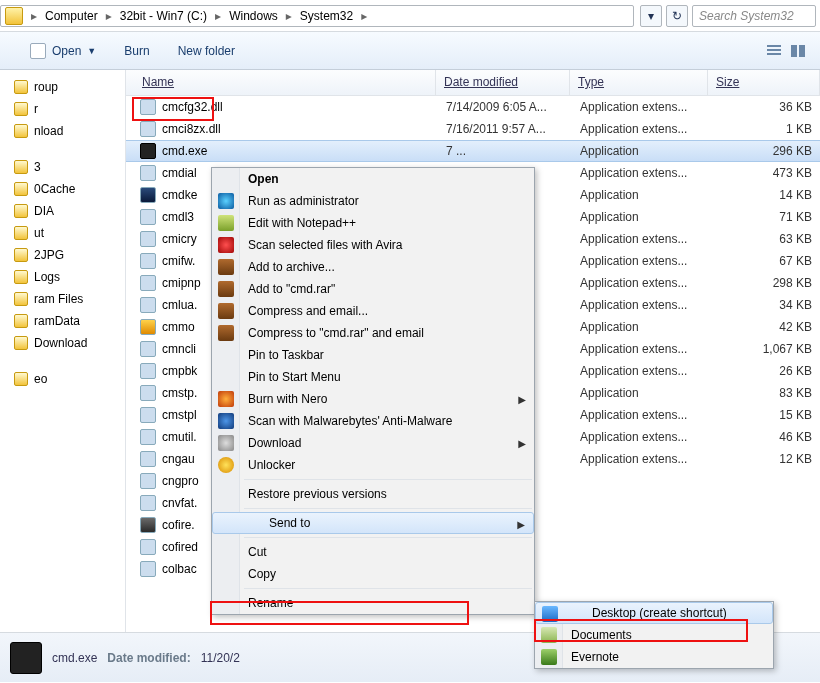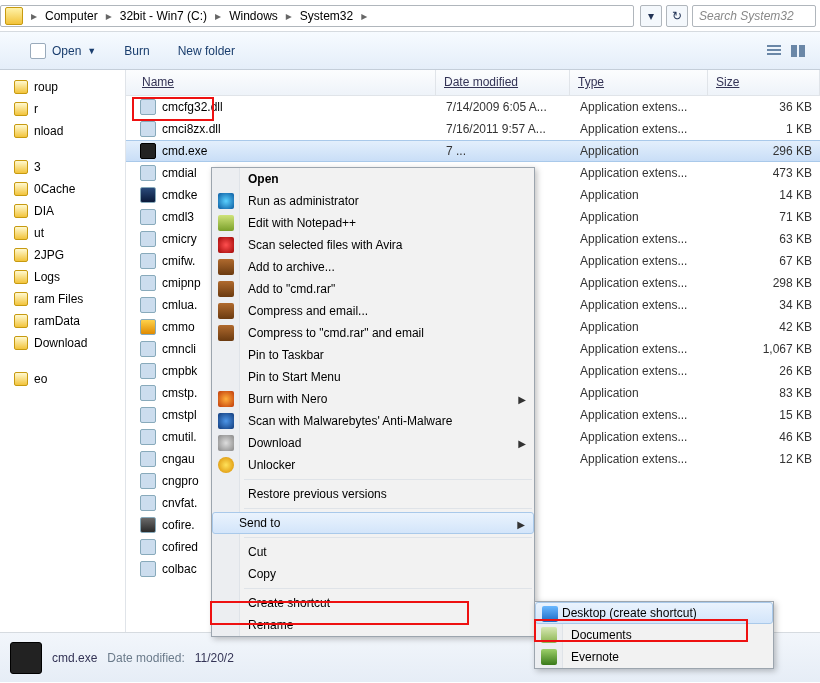--- a/index.html
+++ b/index.html
@@ -52,21 +52,21 @@
   .hl-cmd { position:absolute; left:132px; top:97px; width:82px; height:24px; border:2px solid #e11; pointer-events:none; }
   .hl-sendto { position:absolute; left:210px; top:601px; width:259px; height:24px; border:2px solid #e11; pointer-events:none; z-index:55; }
   .hl-desk   { position:absolute; left:534px; top:619px; width:214px; height:23px; border:2px solid #e11; pointer-events:none; z-index:55; }
 
   
   .ctx { position:absolute; left:211px; top:167px; width:324px; background:#f2f2f2; border:1px solid #9ca5ae; box-shadow:2px 2px 6px rgba(0,0,0,.25); z-index:50; }
   .ctx .strip { position:absolute; left:0; top:0; bottom:0; width:28px; background:#eceef1; border-right:1px solid #dfe3e8; }
   .mi { position:relative; padding:4px 20px 4px 36px; cursor:default; white-space:nowrap; }
   .mi.bold { font-weight:700; }
   .mi.sep  { height:0; border-top:1px solid #dfe3e8; margin:3px 2px 3px 32px; padding:0; }
-  .mi.hov { background:linear-gradient(#eaf3fd,#d3e5fa); border:1px solid #a9c9ea; padding:3px 19px 3px 26px; border-radius:3px; }
+  .mi.hov { background:linear-gradient(#eaf3fd,#d3e5fa); border:1px solid #a9c9ea; padding:3px 19px 3px 56px; border-radius:3px; }
   .mi .mico { position:absolute; left:6px; top:3px; width:16px; height:16px; border-radius:2px; }
   .mi .arrow { position:absolute; right:8px; top:6px; font-size:10px; color:#333; }
 
   
   .sub { position:absolute; left:534px; top:601px; width:240px; background:#f2f2f2; border:1px solid #9ca5ae; box-shadow:2px 2px 6px rgba(0,0,0,.25); z-index:50; }
   .sub .strip { position:absolute; left:0; top:0; bottom:0; width:28px; background:#eceef1; border-right:1px solid #dfe3e8; }
 
   
   .status { height:50px; border-top:1px solid #d6dbe0; background:linear-gradient(#f2f6fb,#e6edf6); display:flex; align-items:center; padding-left:10px; gap:10px; color:#335; }
   .status .big-ico { width:32px; height:32px; background:#222; border:1px solid #000; border-radius:3px; }
@@ -343,21 +343,21 @@
         </div>
       </div>
   </div>
 </div>
 
 <div class="status">
   <div class="big-ico"></div>
   <div>
     <div style="font-weight:400;">cmd.exe</div>
   </div>
-  <div style="color:#6a7a8a;">Date modified:</div>
+  <div style="color:#6a7a8a;font-weight:bold;">Date modified:</div>
   <div>11/20/2</div>
 </div>
 
 <div class="ctx">
   <div class="strip"></div>
   <div class="mi bold">Open</div>
   <div class="mi"><span class="mico" style="background:radial-gradient(#5bd1ff,#0a5aa0);"></span><span>Run as administrator</span></div>
   <div class="mi"><span class="mico" style="background:linear-gradient(#cfe37a,#7aa02a);"></span><span>Edit with Notepad++</span></div>
   <div class="mi"><span class="mico" style="background:radial-gradient(#ff4f4f,#a10808);"></span><span>Scan selected files with Avira</span></div>
   <div class="mi"><span class="mico" style="background:linear-gradient(#b06a2e,#6a3a10);"></span><span>Add to archive...</span></div>
@@ -371,21 +371,20 @@
   <div class="mi"><span class="mico" style="background:radial-gradient(#ddd,#888);"></span><span>Download</span><span class="arrow">▶</span></div>
   <div class="mi"><span class="mico" style="background:radial-gradient(#ffe25a,#d88a00);border-radius:50%;"></span><span>Unlocker</span></div>
   <div class="mi sep"></div>
   <div class="mi">Restore previous versions</div>
   <div class="mi sep"></div>
   <div class="mi hov"><span>Send to</span><span class="arrow">▶</span></div>
   <div class="mi sep"></div>
   <div class="mi">Cut</div>
   <div class="mi">Copy</div>
   <div class="mi sep"></div>
-  <div class="mi">Create shortcut</div>
   <div class="mi">Rename</div>
 </div>
 
 <div class="sub">
   <div class="strip"></div>
   <div class="mi hov"><span class="mico" style="background:linear-gradient(#6ab8ff,#1a6ac6);"></span><span>Desktop (create shortcut)</span></div>
   <div class="mi"><span class="mico" style="background:linear-gradient(#d7e8b4,#8ab450);"></span><span>Documents</span></div>
   <div class="mi"><span class="mico" style="background:linear-gradient(#9dd06a,#3a7a1a);"></span><span>Evernote</span></div>
 
 </div>

